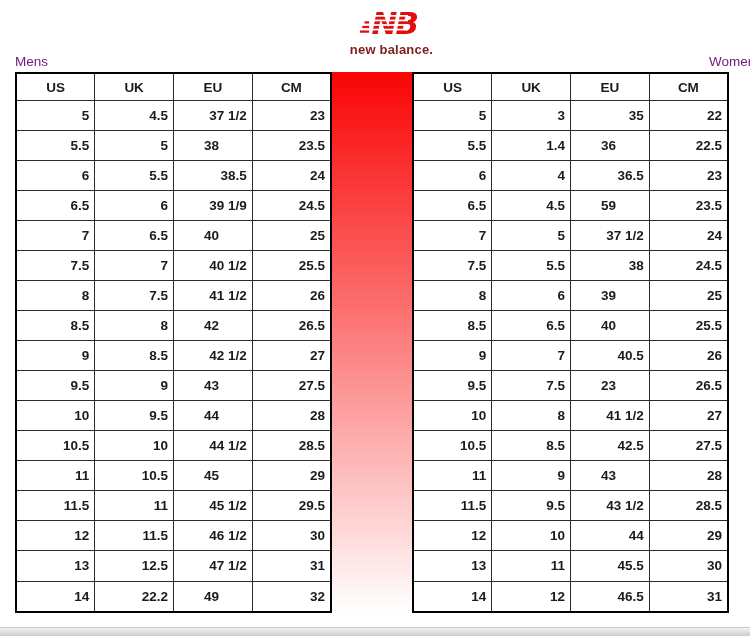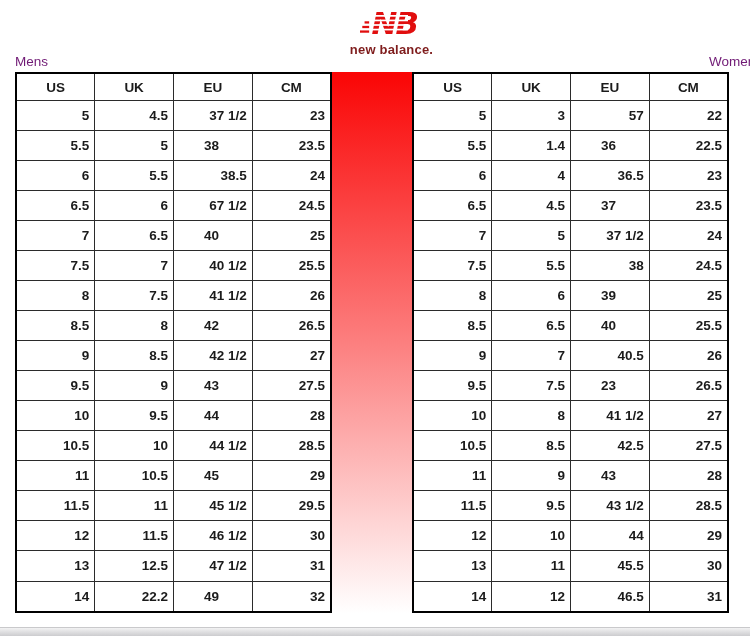--- a/index.html
+++ b/index.html
@@ -104,21 +104,21 @@
           </tr>
           <tr>
             <td>6</td>
             <td>5.5</td>
             <td>38.5</td>
             <td>24</td>
           </tr>
           <tr>
             <td>6.5</td>
             <td>6</td>
-            <td>67 1/2</td>
+            <td>39 1/9</td>
             <td>24.5</td>
           </tr>
           <tr>
             <td>7</td>
             <td>6.5</td>
             <td class="eu-left">40</td>
             <td>25</td>
           </tr>
           <tr>
             <td>7.5</td>
@@ -203,39 +203,39 @@
           <th>US</th>
           <th>UK</th>
           <th>EU</th>
           <th>CM</th>
         </tr>
       </thead>
       <tbody>
           <tr>
             <td>5</td>
             <td>3</td>
-            <td>57</td>
+            <td>35</td>
             <td>22</td>
           </tr>
           <tr>
             <td>5.5</td>
             <td>1.4</td>
             <td class="eu-left">36</td>
             <td>22.5</td>
           </tr>
           <tr>
             <td>6</td>
             <td>4</td>
             <td>36.5</td>
             <td>23</td>
           </tr>
           <tr>
             <td>6.5</td>
             <td>4.5</td>
-            <td class="eu-left">37</td>
+            <td class="eu-left">59</td>
             <td>23.5</td>
           </tr>
           <tr>
             <td>7</td>
             <td>5</td>
             <td>37 1/2</td>
             <td>24</td>
           </tr>
           <tr>
             <td>7.5</td>

